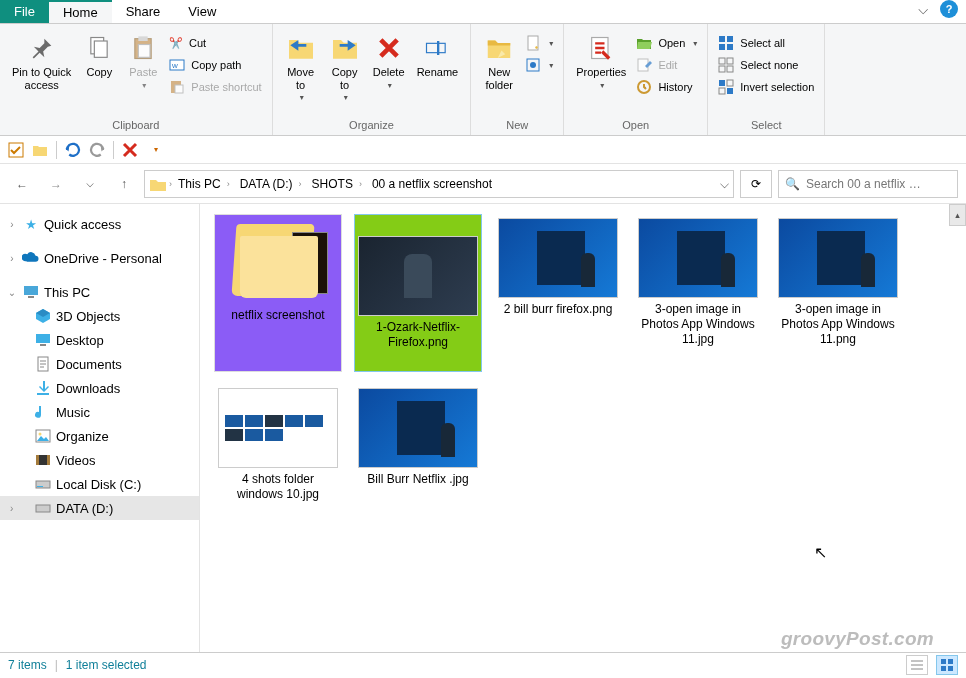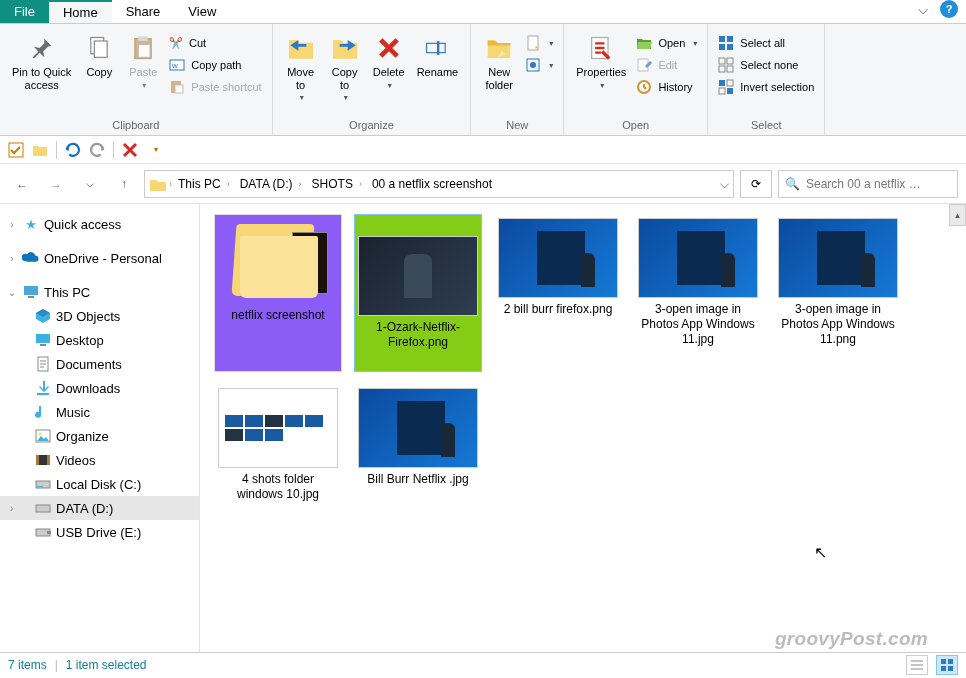--- a/index.html
+++ b/index.html
@@ -65,21 +65,21 @@
 
 .cursor { position:absolute; left:614px; top:339px; color:#000; font-size:16px; pointer-events:none; }
 
 
 .status { height: 24px; border-top: 1px solid #ccc; display: flex; align-items: center; padding: 0 8px; font-size: 12px; color: #0f7f99; gap: 8px; }
 .status .divider { color: #bbb; }
 .status .spacer { flex: 1; }
 .view-toggle { width: 22px; height: 20px; border: 1px solid #ccc; display:flex;align-items:center;justify-content:center; }
 .view-toggle.active { background: #cce8ff; border-color:#84c7ec; }
 
-.watermark { position:absolute; right:38px; bottom:28px; font-size:19px; color:#bcbcbc; font-style:italic; font-weight:600; letter-spacing:0.3px; pointer-events:none;}
+.watermark { position:absolute; right:32px; bottom:28px; font-size:19px; color:#bcbcbc; font-style:italic; font-weight:600; letter-spacing:0.3px; pointer-events:none;}
 </style>
 </head>
 <body>
 
 <div class="tabs">
   <div class="tab file">File</div>
   <div class="tab active">Home</div>
   <div class="tab">Share</div>
   <div class="tab">View</div>
   <div class="tab-spacer"></div>
@@ -495,29 +495,20 @@
         </div>
         <div class="tree-row indent selected" style="position: relative;">
           <span style="position: absolute; left: 10px; color: rgb(136, 136, 136); font-size: 10px;">›</span>
           <span class="tic">
             <svg width="18" height="18">
               <rect x="2" y="6" width="14" height="7" fill="#ccc" stroke="#888"></rect>
             </svg>
           </span>
           <span>DATA (D:)</span>
         </div>
-        <div class="tree-row indent">
-          <span class="tic">
-            <svg width="18" height="18">
-              <rect x="2" y="6" width="14" height="7" fill="#ccc" stroke="#888"></rect>
-              <rect x="13" y="8" width="4" height="3" fill="#888"></rect>
-            </svg>
-          </span>
-          <span>USB Drive (E:)</span>
-        </div>
       </div>
   </div>
 
   <div class="content">
     <div class="scroll-stub">▴</div>
     <div id="items-container" style="display:contents"><div class="item folderish">
           <div class="folder-thumb">
             <div class="folder-back"></div>
             <div class="folder-peek"></div>
             <div class="folder-front"></div>

